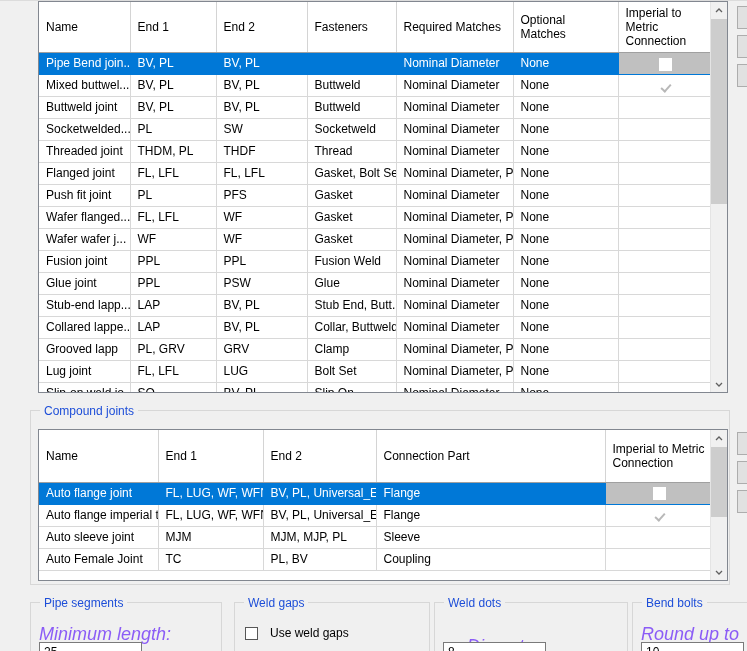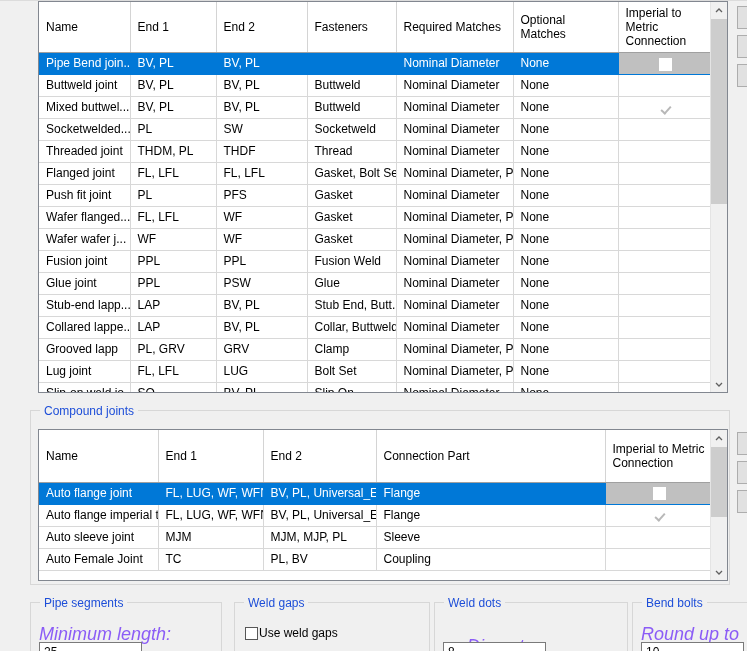--- a/index.html
+++ b/index.html
@@ -140,21 +140,21 @@
     box-sizing: border-box;
     font-family: "Liberation Sans", sans-serif;
     font-size: 12px;
     padding: 1px 4px;
     color: #000;
   }
   .chk-row {
     position: absolute;
     display: flex;
     align-items: center;
-    gap: 1px;
+    gap: 12px;
     font-size: 12px;
   }
   .chk-box {
     width: 13px; height: 13px;
     border: 1px solid #575757;
     background: #fff;
     box-sizing: border-box;
   }
 
   
@@ -205,36 +205,36 @@
             <tr class="sel">
               <td>Pipe Bend join...</td>
               <td>BV, PL</td>
               <td>BV, PL</td>
               <td></td>
               <td>Nominal Diameter</td>
               <td>None</td>
               <td class="cb-cell"><span class="cb"></span></td>
             </tr>
             <tr>
+              <td>Mixed buttwel...</td>
+              <td>BV, PL</td>
+              <td>BV, PL</td>
+              <td>Buttweld</td>
+              <td>Nominal Diameter</td>
+              <td>None</td>
+              <td class="cb-cell"><span class="cb checked"></span></td>
+            </tr>
+            <tr>
               <td>Buttweld joint</td>
               <td>BV, PL</td>
               <td>BV, PL</td>
               <td>Buttweld</td>
               <td>Nominal Diameter</td>
               <td>None</td>
               <td class="cb-cell"><span class="cb"></span></td>
-            </tr>
-            <tr>
-              <td>Mixed buttwel...</td>
-              <td>BV, PL</td>
-              <td>BV, PL</td>
-              <td>Buttweld</td>
-              <td>Nominal Diameter</td>
-              <td>None</td>
-              <td class="cb-cell"><span class="cb checked"></span></td>
             </tr>
             <tr>
               <td>Socketwelded...</td>
               <td>PL</td>
               <td>SW</td>
               <td>Socketweld</td>
               <td>Nominal Diameter</td>
               <td>None</td>
               <td class="cb-cell"><span class="cb"></span></td>
             </tr>

